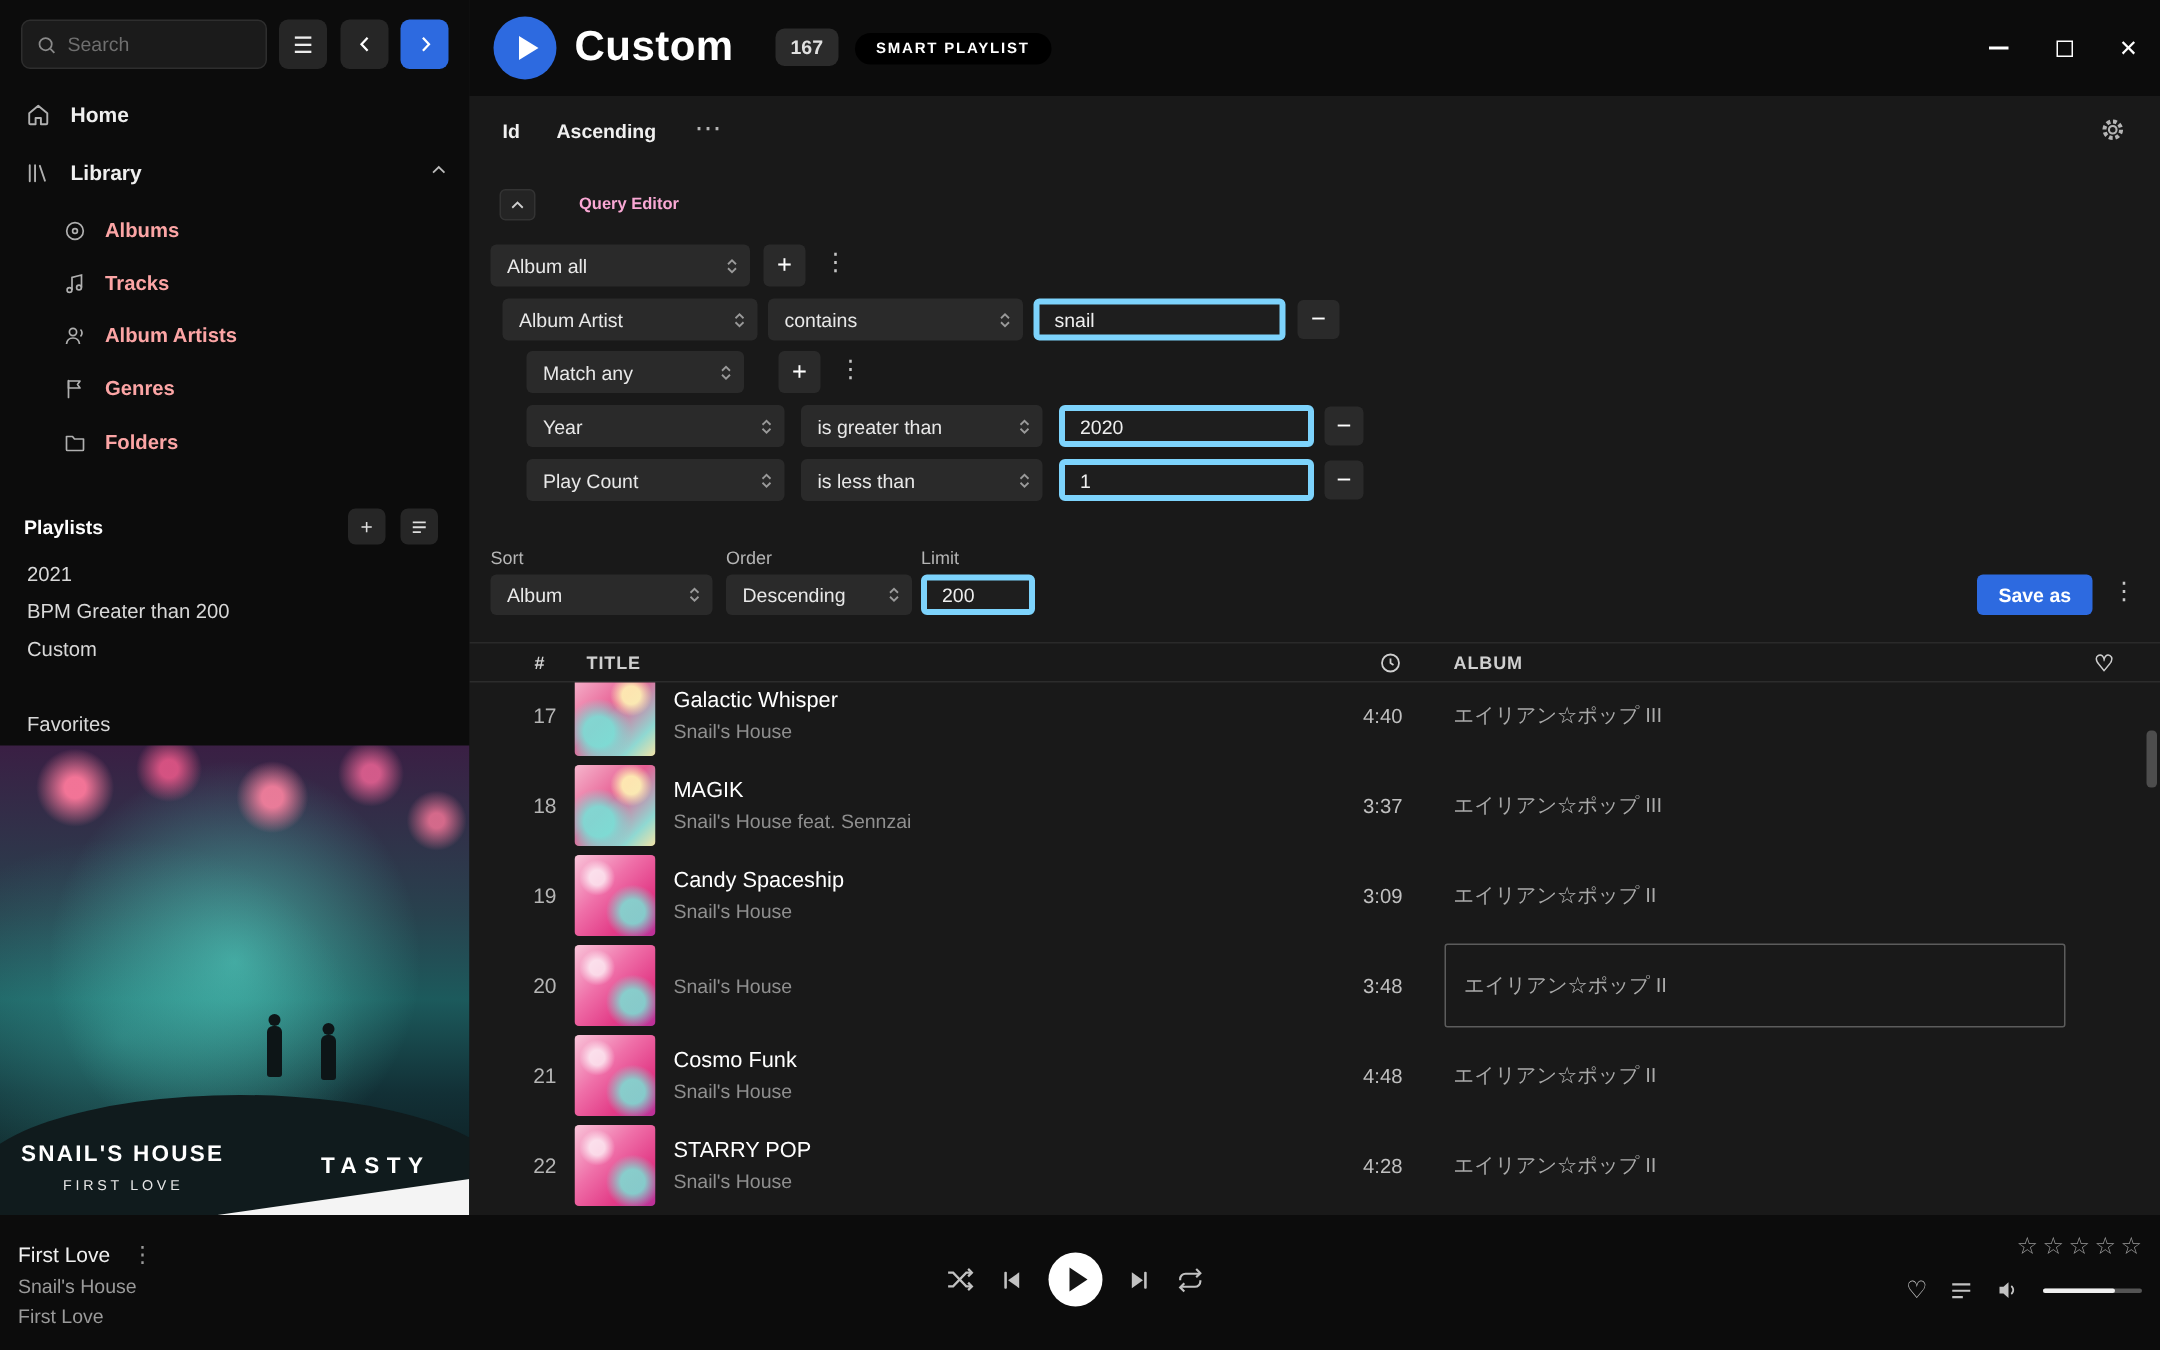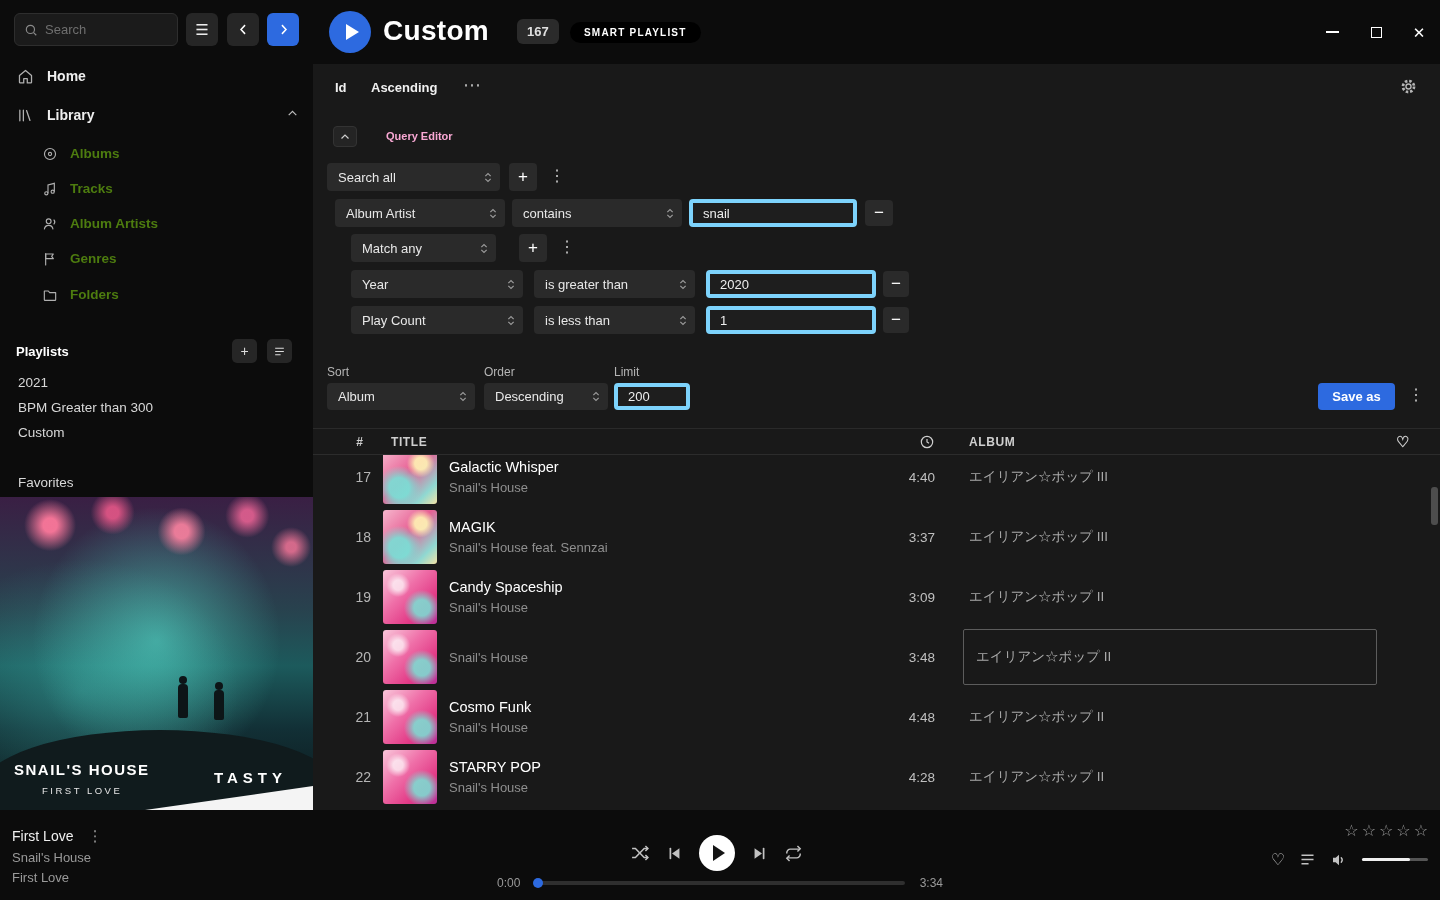--- a/index.html
+++ b/index.html
@@ -13,21 +13,21 @@
             border:1px solid #2e2e2e; border-radius:6px; display:flex; align-items:center; gap:7px; padding:0 9px; }
   .search input { flex:1; min-width:0; background:transparent; border:none; outline:none; color:#fdba74; font-size:13px; font-family:inherit; }
   .search input::placeholder { color:#6f6f6f; }
   .sq { position:absolute; top:13px; width:32px; height:33px; border:none; border-radius:6px; background:#262626;
         color:#ececec; display:flex; align-items:center; justify-content:center; cursor:pointer; font-size:15px; }
   .sq.accent { background:#2d6ae0; }
   .nav-item { position:absolute; left:0; width:100%; height:36px; display:flex; align-items:center; gap:13px;
               padding:0 17px; color:#efefef; font-size:14px; font-weight:700; cursor:pointer; }
   .nav-item .ic, .nav-sub .ic { color:#b0b0b0; display:flex; }
   .nav-sub { position:absolute; left:0; width:100%; height:33px; display:flex; align-items:center; gap:12px;
-             padding:0 17px 0 42px; color:#4d7c0f; font-size:13.5px; font-weight:700; cursor:pointer; }
+             padding:0 17px 0 42px; color:#fca5a5; font-size:13.5px; font-weight:700; cursor:pointer; }
   .chevbtn { position:absolute; background:none; border:none; cursor:pointer; display:flex; align-items:center; justify-content:center; }
   .pl-head { position:absolute; left:0; top:337px; width:100%; height:28px; display:flex; align-items:center; padding:0 16px; }
   .pl-head .t { font-size:13px; font-weight:800; color:#fff; }
   .pl-btn { position:absolute; top:339px; width:25px; height:24px; border:none; border-radius:5px; background:#262626;
             color:#ddd; display:flex; align-items:center; justify-content:center; cursor:pointer; font-size:14px; }
   .pl-item { position:absolute; left:0; width:100%; height:25px; display:flex; align-items:center;
              padding:0 18px; font-size:13.5px; color:#d8d8d8; cursor:pointer; }
 
   
   .artwork { position:absolute; left:0; top:497px; width:313px; height:313px; overflow:hidden; cursor:pointer;
@@ -242,21 +242,21 @@
     <button class="pl-btn" style="left:232px">
         <span>+</span>
       </button>
     <button class="pl-btn" style="left:267px">
         <svg viewBox="0 0 24 24" width="13" height="13" fill="none" stroke="#ddd" stroke-width="2.2">
           <path d="M4 6h16M4 12h16M4 18h10"></path>
         </svg>
       </button>
 
     <div class="pl-item" style="top:370px">2021</div>
-    <div class="pl-item" style="top:395px">BPM Greater than 300</div>
+    <div class="pl-item" style="top:395px">BPM Greater than 200</div>
     <div class="pl-item" style="top:420px">Custom</div>
     <div class="pl-item" style="top:470px">Favorites</div>
 
     <div class="artwork">
       <div class="art-rock"></div>
       <span class="art-fig" style="left:178px; bottom:92px;"></span>
       <span class="art-fig" style="left:214px; bottom:90px; height:30px;"></span>
       <div class="art-artist">SNAIL'S HOUSE</div>
       <div class="art-album">FIRST LOVE</div>
       <div class="art-wedge"></div>
@@ -294,21 +294,21 @@
       </button>
 
     <button class="qe-toggle">
         <svg viewBox="0 0 24 24" width="12" height="12" fill="none" stroke="#cfcfcf" stroke-width="2.4">
           <path d="M5 15l7-7 7 7"></path>
         </svg>
       </button>
     <div class="qe-title">Query Editor</div>
 
     <div class="dd" style="left:14px; top:99px; width:173px;">
-      <span>Search all</span>
+      <span>Album all</span>
       <svg viewBox="0 0 12 18" width="8" height="13" fill="none" stroke="#9a9a9a" stroke-width="1.8">
           <path d="M2 7l4-4 4 4"></path>
           <path d="M2 11l4 4 4-4"></path>
         </svg>
     </div>
     <button class="btn-sq" style="left:196px; top:99px;">
         <span>+</span>
       </button>
     <button class="kebab" style="left:236px; top:104px;"><span>⋮</span></button>
 
@@ -530,27 +530,20 @@
       <button class="tbtn">
           <svg viewBox="0 0 24 24" width="19" height="19" fill="none" stroke="#c2c2c2" stroke-width="1.8">
             <path d="M17 2.5l3.5 3.5L17 9.5"></path>
             <path d="M3.5 12v-1a4.5 4.5 0 0 1 4.5-4.5h12"></path>
             <path d="M7 21.5L3.5 18 7 14.5"></path>
             <path d="M20.5 12v1a4.5 4.5 0 0 1-4.5 4.5H4"></path>
           </svg>
         </button>
     </div>
 
-    <div class="pb-progress">
-      <span class="tm">0:00</span>
-      <div class="ptrack">
-          <span class="pdot"></span>
-        </div>
-      <span class="tm right">3:34</span>
-    </div>
 
     <div class="pb-stars">
       <span>☆</span>
       <span>☆</span>
       <span>☆</span>
       <span>☆</span>
       <span>☆</span>
     </div>
 
     <div class="pb-right">

